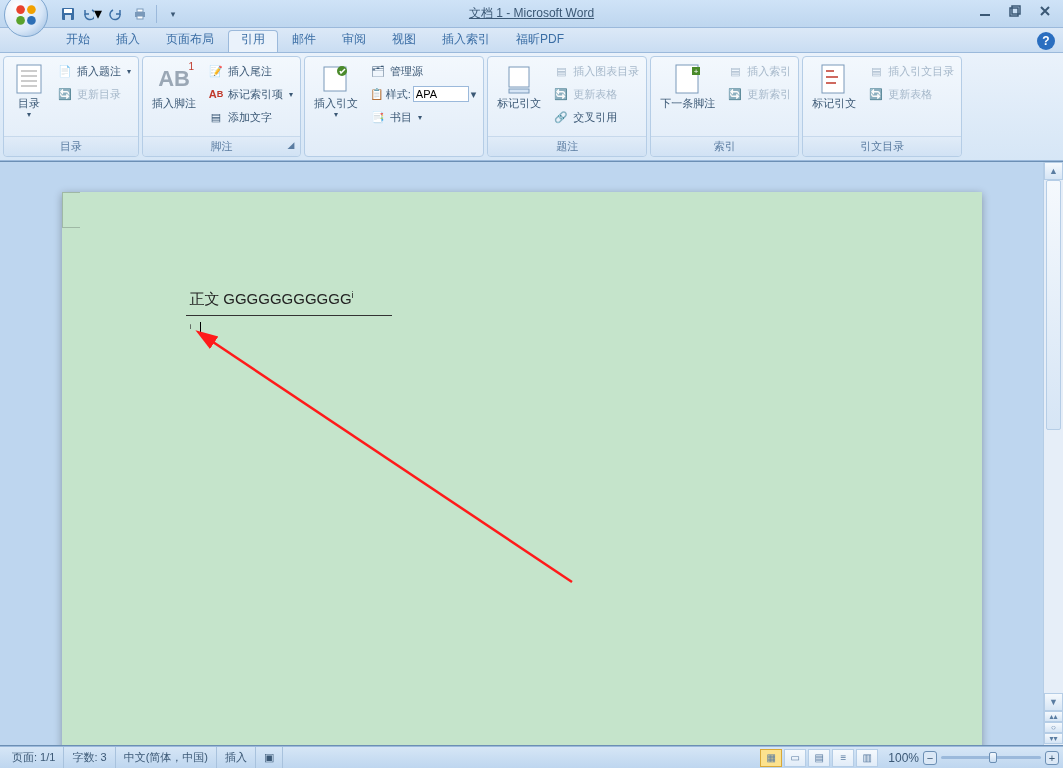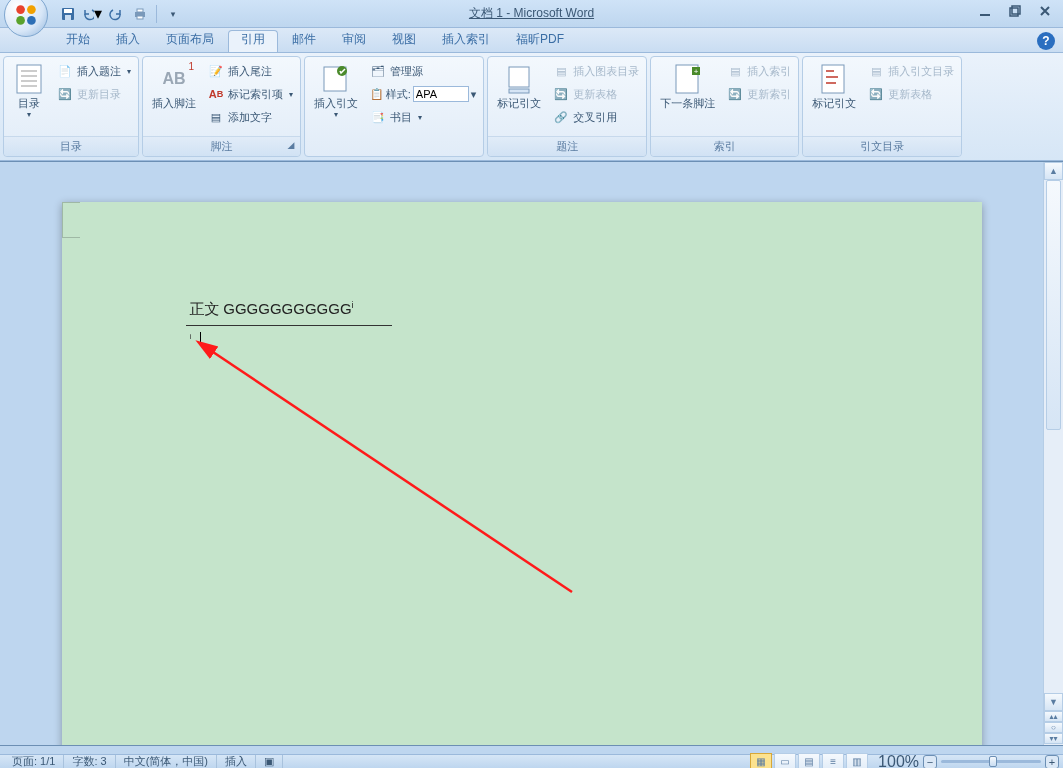--- a/index.html
+++ b/index.html
@@ -35,47 +35,47 @@
 .small-col { display:flex; flex-direction:column; gap:1px;}
 .small-btn { display:flex; align-items:center; gap:4px; padding:2px 4px; cursor:pointer; border-radius:3px; font-size:11px; color:#3b5875; white-space:nowrap; height:22px;}
 .small-btn .ico { width:16px; height:16px; display:flex; align-items:center; justify-content:center;}
 .small-btn .drop { font-size:8px; margin-left:2px;}
 .small-btn.disabled { color:#a6b8ca; }
 .style-combo { display:flex; align-items:center; gap:2px; font-size:11px; color:#3b5875; padding:2px 4px; height:22px;}
 .style-combo input { width:56px; height:16px; font-size:11px; border:1px solid #9bb9db; background:#fff; padding:0 2px;}
 
 
 .workspace { position:absolute; top:161px; bottom:22px; left:0; right:0; background:#bed6ef; border:1px solid #6c8fb4; border-left:none; border-right:none;}
-.doc-scroll { position:absolute; top:0; bottom:0; left:0; right:20px; overflow:hidden; display:flex; justify-content:center; padding-top:40px;}
+.doc-scroll { position:absolute; top:0; bottom:0; left:0; right:20px; overflow:hidden; display:flex; justify-content:center; padding-top:30px;}
 .page { width:920px; height:1200px; background:#c5e4cb; box-shadow:0 2px 8px rgba(0,0,0,0.3); position:relative;}
 .mm-tl { top:78px; left:110px; width:18px; height:18px; border-right:none; border-bottom:none; border-top:none; border-left:none; border-bottom:1px solid #9fb8a5; border-right:1px solid #9fb8a5; transform:rotate(180deg);}
 .mm-tr { top:78px; right:110px; width:18px; height:18px; border-bottom:1px solid #9fb8a5; border-left:1px solid #9fb8a5; border-top:none; border-right:none;}
 .doc-text { position:absolute; top:98px; left:128px; font-size:15px; color:#222; font-family:"SimSun",serif;}
 .doc-text sup { font-size:9px;}
 .hr-sep { position:absolute; top:123px; left:124px; width:206px; height:1px; background:#333;}
 .endnote { position:absolute; top:130px; left:128px; font-size:9px; color:#333;}
 .cursor-line { position:absolute; top:130px; left:138px; width:1px; height:14px; background:#000;}
 .arrow { position:absolute; pointer-events:none;}
 
 
 .vscroll { position:absolute; top:0; right:0; bottom:34px; width:20px; background:#e6eef8; border-left:1px solid #b5cde6;}
 .vscroll .btn { height:18px; background:linear-gradient(#f5f9fd,#d6e5f5); border:1px solid #b5cde6; display:flex; align-items:center; justify-content:center; font-size:9px; color:#5a7ca1; cursor:pointer;}
 .vscroll .track { position:absolute; top:18px; bottom:18px; left:0; right:0;}
 .vscroll .thumb { position:absolute; top:0; left:2px; right:2px; height:250px; background:linear-gradient(#f5f9fd,#d6e5f5); border:1px solid #b5cde6; border-radius:2px; cursor:pointer;}
 .nav-btns { position:absolute; right:0; bottom:0; width:20px; height:34px; background:#e6eef8; border-left:1px solid #b5cde6;}
 .nav-btns .nb { height:11px; border:1px solid #b5cde6; background:linear-gradient(#f5f9fd,#d6e5f5); display:flex; align-items:center; justify-content:center; font-size:8px; color:#5a7ca1; cursor:pointer;}
 
 
-.status-bar { position:absolute; bottom:0; left:0; right:0; height:14px; background:linear-gradient(#d6e6f6,#bed6ef); border-top:1px solid #9bb9db; display:flex; align-items:center; font-size:11px; color:#3b5875; padding:0 4px;}
+.status-bar { position:absolute; bottom:0; left:0; right:0; height:22px; background:linear-gradient(#d6e6f6,#bed6ef); border-top:1px solid #9bb9db; display:flex; align-items:center; font-size:11px; color:#3b5875; padding:0 4px;}
 .status-bar .stat { padding:0 8px; border-right:1px solid #a8c2dd; cursor:pointer; height:100%; display:flex; align-items:center;}
 .status-bar .right { margin-left:auto; display:flex; align-items:center; gap:2px;}
 .view-btn { width:22px; height:18px; border:1px solid #b5cde6; background:linear-gradient(#f5f9fd,#e1ecf8); display:flex; align-items:center; justify-content:center; cursor:pointer; font-size:10px; color:#5a7ca1;}
 .view-btn.active { background:#fce28e; border-color:#d8a838;}
 .zoom-slider { display:flex; align-items:center; gap:4px; margin-left:8px;}
-.zoom-slider .zl { font-size:16px; color:#3b5875;}
+.zoom-slider .zl { font-size:12px; color:#3b5875;}
 .zoom-slider .zbtn { width:14px; height:14px; border:1px solid #6c8fb4; background:#dbe8f6; border-radius:3px; display:flex; align-items:center; justify-content:center; cursor:pointer; font-size:11px; color:#3b5875;}
 .zoom-slider .ztrack { width:100px; height:3px; background:#9bb9db; position:relative; border-radius:2px;}
 .zoom-slider .zthumb { position:absolute; left:48px; top:-4px; width:8px; height:11px; background:linear-gradient(#f5f9fd,#c9ddf2); border:1px solid #6c8fb4; border-radius:2px; cursor:pointer;}
 </style>
 </head>
 <body>
 
 <div class="title-bar">
   <div class="office-btn">
     <svg viewBox="0 0 24 24">
@@ -183,21 +183,21 @@
           </div>
       </div>
     </div>
     <div class="group-label">目录</div>
   </div>
 
   <div class="group">
     <div class="group-body">
       <div class="big-btn">
         <div class="ico" style="position:relative;">
-            <span style="font-size:16px;color:#9aa7b5;font-weight:bold;">AB</span>
+            <span style="font-size:22px;color:#9aa7b5;font-weight:bold;">AB</span>
             <sup style="font-size:10px;color:#c0392b;position:absolute;top:-2px;right:-4px;">1</sup>
           </div>
         <div class="lbl">插入脚注</div>
       </div>
       <div class="small-col">
         <div class="small-btn">
             <span class="ico">📝</span>
             <span>插入尾注</span>
           </div>
         <div class="small-btn">

